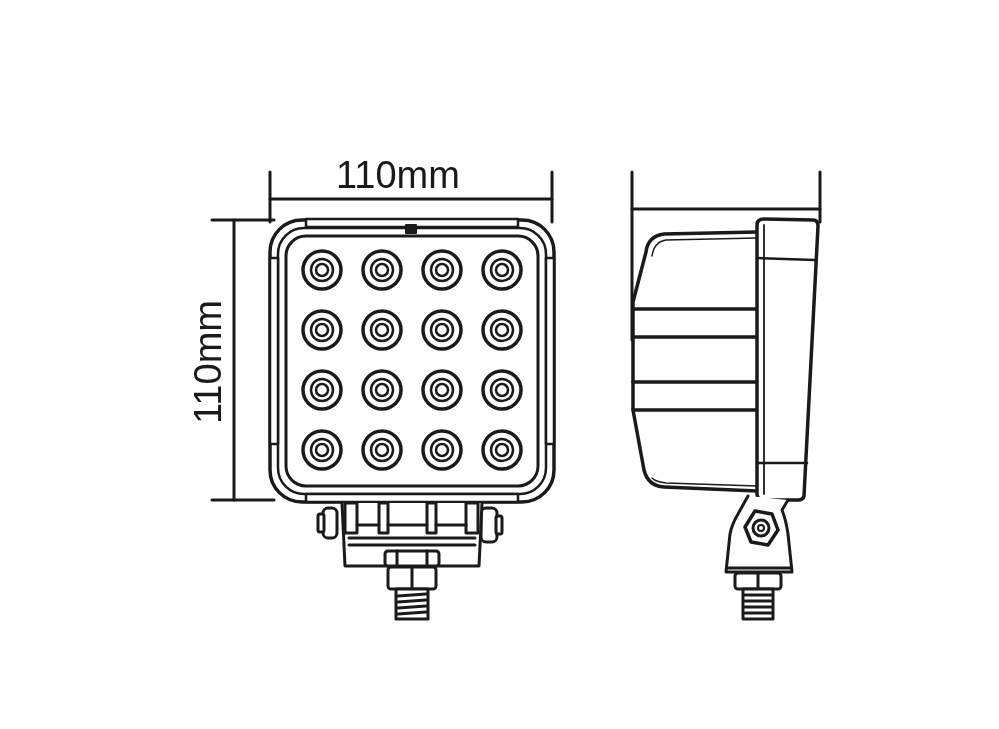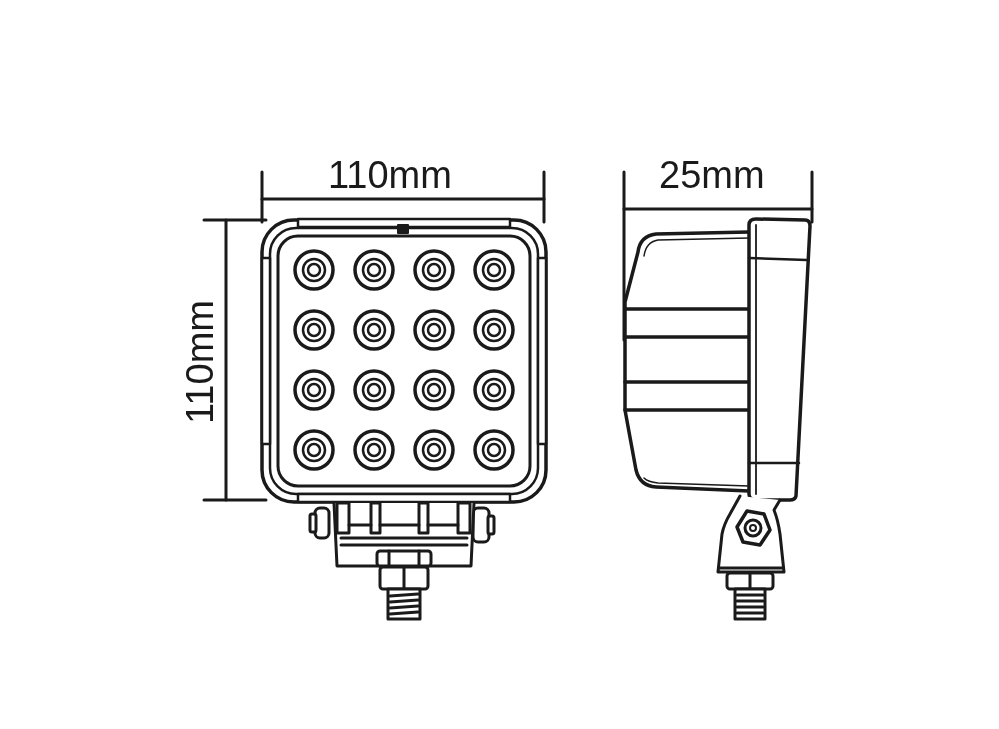--- a/index.html
+++ b/index.html
@@ -1,17 +1,17 @@
 <!DOCTYPE html>
 <html><head>
   <meta charset="utf-8">
   <style>
     html, body { margin: 0; padding: 0; background: #ffffff; }
     body { width: 999px; height: 729px; position: relative; overflow: hidden; font-family: "Liberation Sans", sans-serif; }
-    #stage { position: absolute; left: 4px; top: 0; width: 828px; height: 729px; }
+    #stage { position: absolute; left: 12px; top: 0; width: 828px; height: 729px; }
     .dim-label { position: absolute; font-family: "Liberation Sans", sans-serif; font-size: 38px; color: #1a1a1a; line-height: 1; white-space: nowrap; }
     #label-width { left: 324px; top: 156px; }
     #label-depth { left: 655px; top: 156px; }
     #label-height { left: 196px; top: 362px; transform-origin: center center; transform: translate(-50%, -50%) rotate(-90deg); }
   </style>
 </head>
 <body>
 
 <div id="stage">
   <svg width="999" height="729" viewBox="0 0 999 729" xmlns="http://www.w3.org/2000/svg">
@@ -208,14 +208,13 @@
         <line x1="733" y1="595" x2="759" y2="595"></line>
         <line x1="733" y1="601" x2="759" y2="601"></line>
         <line x1="733" y1="607" x2="759" y2="607"></line>
         <line x1="733" y1="613" x2="759" y2="613"></line>
       </g>
     </g>
   </svg>
 
   <div id="label-width" class="dim-label">110mm</div>
   <div id="label-height" class="dim-label">110mm</div>
-  <div id="label-depth" class="dim-label">25mm</div>
 </div>
 
 </body></html>

